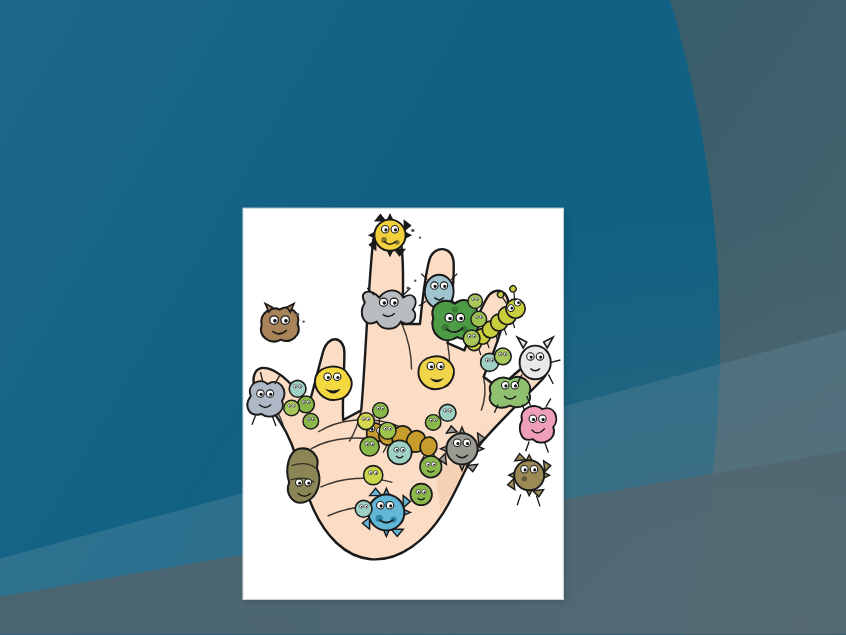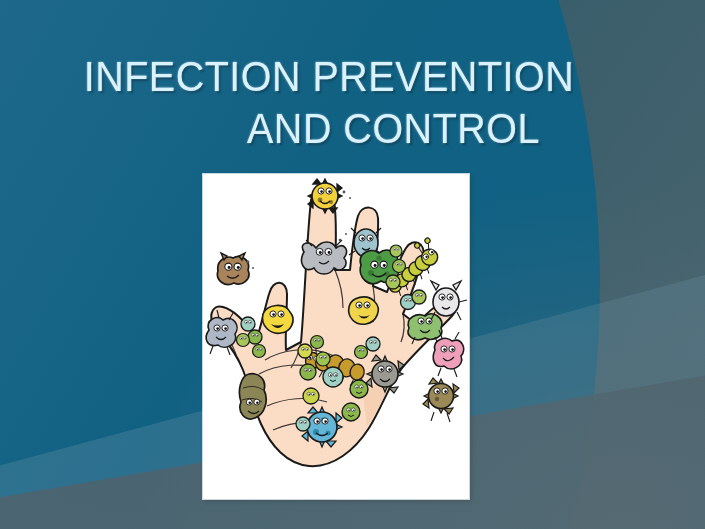--- a/index.html
+++ b/index.html
@@ -124,24 +124,20 @@
 
 <div id="slide">
 
   <div class="bg-layer bg-base"></div>
   <div class="bg-layer bg-outer-right"></div>
   <div class="bg-circle"></div>
   <div class="bg-layer bg-wedge"></div>
   <div class="bg-layer bg-bottom-band"></div>
   <div class="bg-layer bg-shade"></div>
 
-  <div class="title-block">
-    <span class="title-line">INFECTION PREVENTION</span>
-    <span class="title-line">AND CONTROL</span>
-  </div>
 
   <div class="picture-frame">
     <div class="picture-canvas">
       <svg viewBox="0 0 266 325" xmlns="http://www.w3.org/2000/svg">
         <defs>
           <g id="eyes">
             <circle cx="-4" cy="-2" r="3.1" fill="#fff" stroke="#1a1a1a" stroke-width="0.9"></circle>
             <circle cx="4" cy="-2" r="3.1" fill="#fff" stroke="#1a1a1a" stroke-width="0.9"></circle>
             <circle cx="-3.4" cy="-1.4" r="1.3" fill="#111"></circle>
             <circle cx="4.6" cy="-1.4" r="1.3" fill="#111"></circle>

